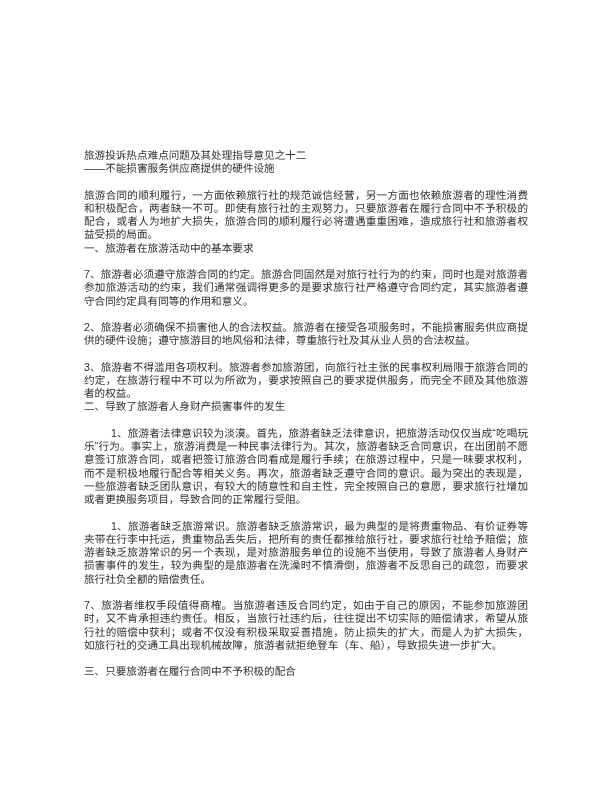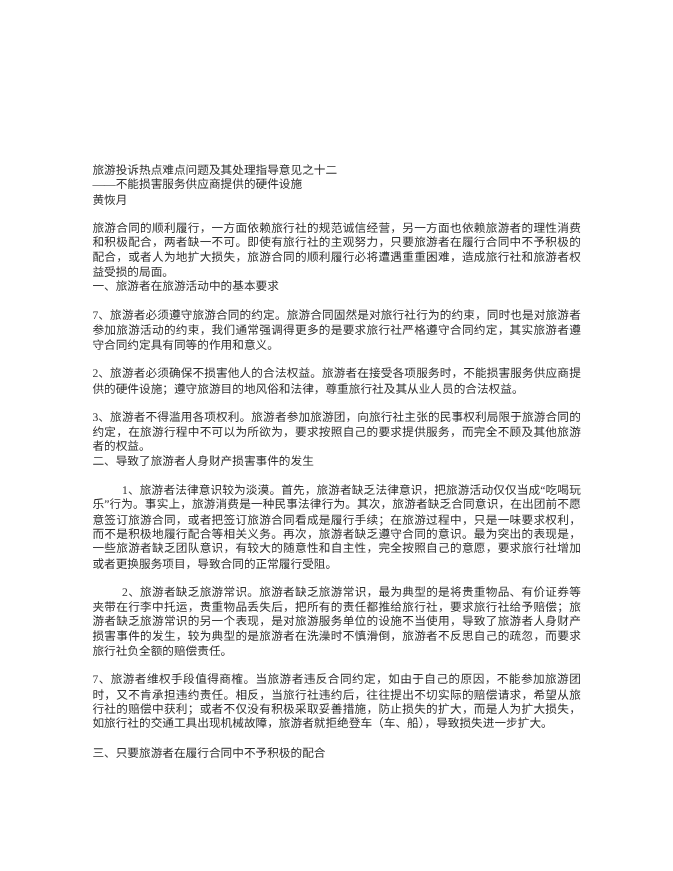--- a/index.html
+++ b/index.html
@@ -8,21 +8,21 @@
     background: #ffffff;
   }
   .page {
     position: relative;
     width: 612px;
     height: 792px;
     background: #ffffff;
     overflow: hidden;
     box-sizing: border-box;
     padding: 149px 84px 12px 84px;
-    font-family: Liberation Serif, serif;
+    font-family: Liberation Sans, sans-serif;
     font-size: 10.6px;
     line-height: 13.3px;
     color: #2f2f2f;
     text-align: justify;
   }
   .page p, .page .line {
     margin: 0;
     padding: 0;
   }
   .group + .group {
@@ -38,21 +38,20 @@
   }
 </style>
 </head>
 <body>
 
 <div class="page">
 
   <div class="group">
     <div class="line doc-title">旅游投诉热点难点问题及其处理指导意见之十二</div>
     <div class="line">——不能损害服务供应商提供的硬件设施</div>
-    <div class="line">黄恢月</div>
   </div>
 
   <div class="group">
     <p>旅游合同的顺利履行，一方面依赖旅行社的规范诚信经营，另一方面也依赖旅游者的理性消费和积极配合，两者缺一不可。即使有旅行社的主观努力，只要旅游者在履行合同中不予积极的配合，或者人为地扩大损失，旅游合同的顺利履行必将遭遇重重困难，造成旅行社和旅游者权益受损的局面。</p>
     <p>一、旅游者在旅游活动中的基本要求</p>
   </div>
 
   <div class="group">
     <p>7、旅游者必须遵守旅游合同的约定。旅游合同固然是对旅行社行为的约束，同时也是对旅游者参加旅游活动的约束，我们通常强调得更多的是要求旅行社严格遵守合同约定，其实旅游者遵守合同约定具有同等的作用和意义。</p>
   </div>
@@ -64,21 +63,21 @@
   <div class="group">
     <p>3、旅游者不得滥用各项权利。旅游者参加旅游团，向旅行社主张的民事权利局限于旅游合同的约定，在旅游行程中不可以为所欲为，要求按照自己的要求提供服务，而完全不顾及其他旅游者的权益。</p>
     <p>二、导致了旅游者人身财产损害事件的发生</p>
   </div>
 
   <div class="group">
     <p class="indent-para">1、旅游者法律意识较为淡漠。首先，旅游者缺乏法律意识，把旅游活动仅仅当成“吃喝玩乐”行为。事实上，旅游消费是一种民事法律行为。其次，旅游者缺乏合同意识，在出团前不愿意签订旅游合同，或者把签订旅游合同看成是履行手续；在旅游过程中，只是一味要求权利，而不是积极地履行配合等相关义务。再次，旅游者缺乏遵守合同的意识。最为突出的表现是，一些旅游者缺乏团队意识，有较大的随意性和自主性，完全按照自己的意愿，要求旅行社增加或者更换服务项目，导致合同的正常履行受阻。</p>
   </div>
 
   <div class="group">
-    <p class="indent-para">2、旅游者缺乏旅游常识。旅游者缺乏旅游常识，最为典型的是将贵重物品、有价证券等夹带在行李中托运，贵重物品丢失后，把所有的责任都推给旅行社，要求旅行社给予赔偿；旅游者缺乏旅游常识的另一个表现，是对旅游服务单位的设施不当使用，导致了旅游者人身财产损害事件的发生，较为典型的是旅游者在洗澡时不慎滑倒，旅游者不反思自己的疏忽，而要求旅行社负全额的赔偿责任。</p>
+    <p class="indent-para">1、旅游者缺乏旅游常识。旅游者缺乏旅游常识，最为典型的是将贵重物品、有价证券等夹带在行李中托运，贵重物品丢失后，把所有的责任都推给旅行社，要求旅行社给予赔偿；旅游者缺乏旅游常识的另一个表现，是对旅游服务单位的设施不当使用，导致了旅游者人身财产损害事件的发生，较为典型的是旅游者在洗澡时不慎滑倒，旅游者不反思自己的疏忽，而要求旅行社负全额的赔偿责任。</p>
   </div>
 
   <div class="group">
     <p>7、旅游者维权手段值得商榷。当旅游者违反合同约定，如由于自己的原因，不能参加旅游团时，又不肯承担违约责任。相反，当旅行社违约后，往往提出不切实际的赔偿请求，希望从旅行社的赔偿中获利；或者不仅没有积极采取妥善措施，防止损失的扩大，而是人为扩大损失，如旅行社的交通工具出现机械故障，旅游者就拒绝登车（车、船），导致损失进一步扩大。</p>
   </div>
 
   <div class="group">
     <p>三、只要旅游者在履行合同中不予积极的配合</p>
   </div>
 

